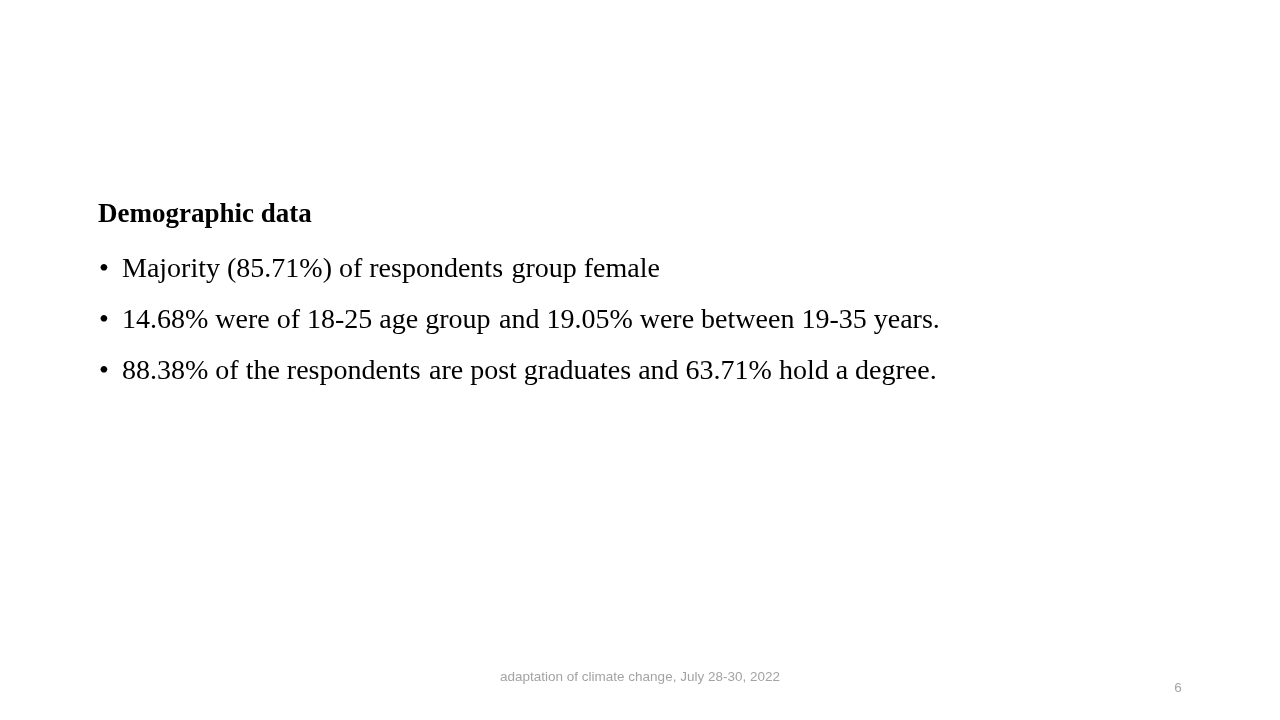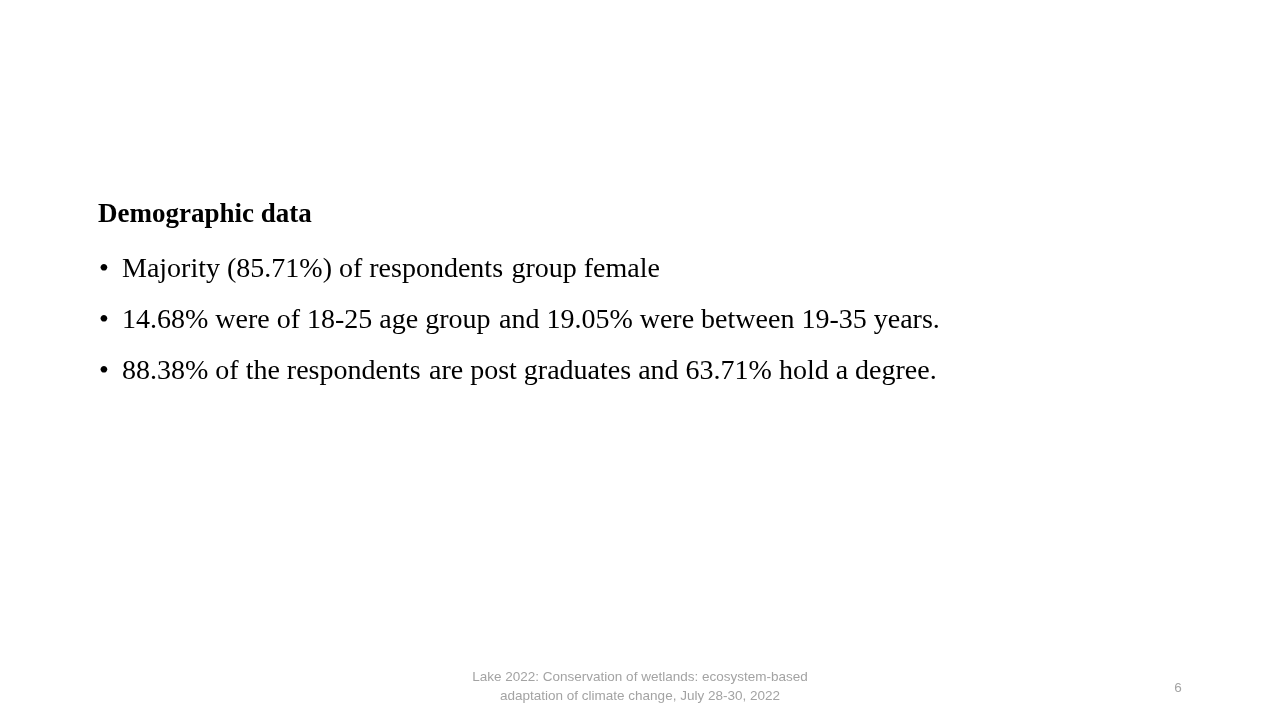--- a/index.html
+++ b/index.html
@@ -140,19 +140,18 @@
       </li>
 
       <li class="bullet-item">
         <span class="bullet-dot">•</span><span class="bullet-text">88.38% of the respondents</span><span class="wide-space"></span><span class="bullet-text">are post graduates and 63.71% hold a degree.</span>
       </li>
 
     </ul>
   </div>
 
   <div class="footer">
-    <span class="footer-line">Lake 2022: Conservation of wetlands: ecosystem-based</span>
     <span class="footer-line">adaptation of climate change, July 28-30, 2022</span>
   </div>
 
   <div class="page-number">6</div>
 
 </div>
 
 </body></html>

